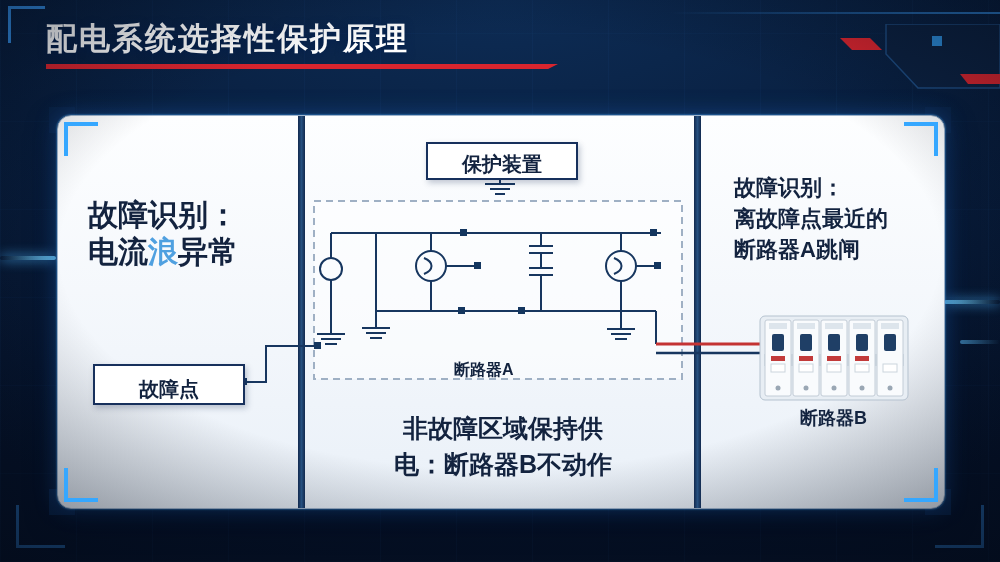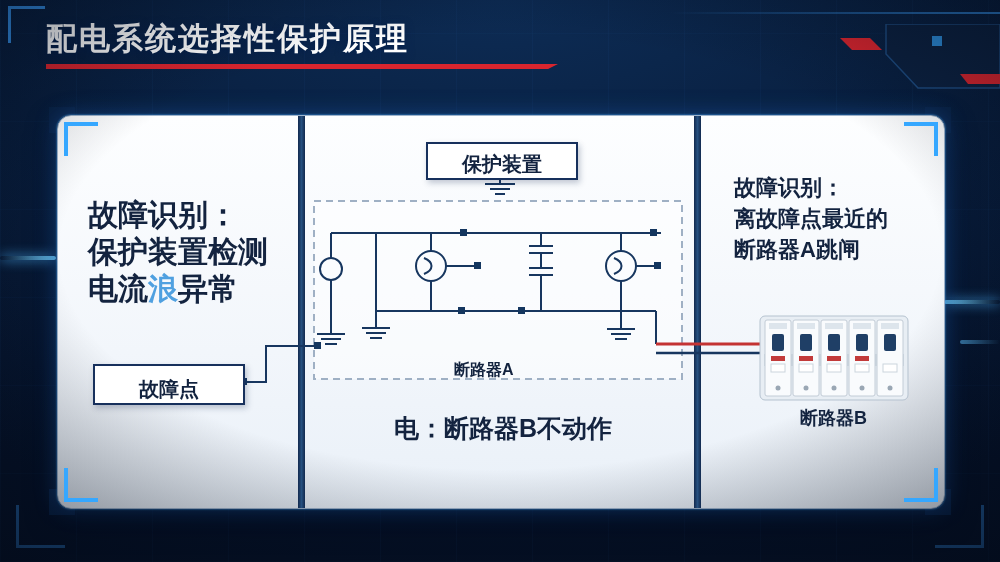--- a/index.html
+++ b/index.html
@@ -112,34 +112,34 @@
     <div class="bracket tl"></div>
     <div class="bracket tr"></div>
     <div class="bracket bl"></div>
     <div class="bracket br"></div>
 
     <div class="divider d1"></div>
     <div class="divider d2"></div>
 
     <div class="fault-text ink">
       <div>故障识别：</div>
-      <div>保护装置检测</div>
       <div>
         <span>电流</span><span class="hl">浪</span><span>异常</span>
       </div>
     </div>
     <div class="fault-box ink">
       <span>故障点</span>
     </div>
 
     <div class="protect-box ink">
       <span>保护装置</span>
     </div>
     <div class="breaker-a ink">断路器A</div>
     <div class="bottom-text ink">
+      <div>非故障区域保持供</div>
       <div>电：断路器B不动作</div>
     </div>
 
     <div class="selective-text ink">
       <div>故障识别：</div>
       <div>离故障点最近的</div>
       <div>断路器A跳闸</div>
     </div>
     <div class="breaker-b ink">断路器B</div>
 

